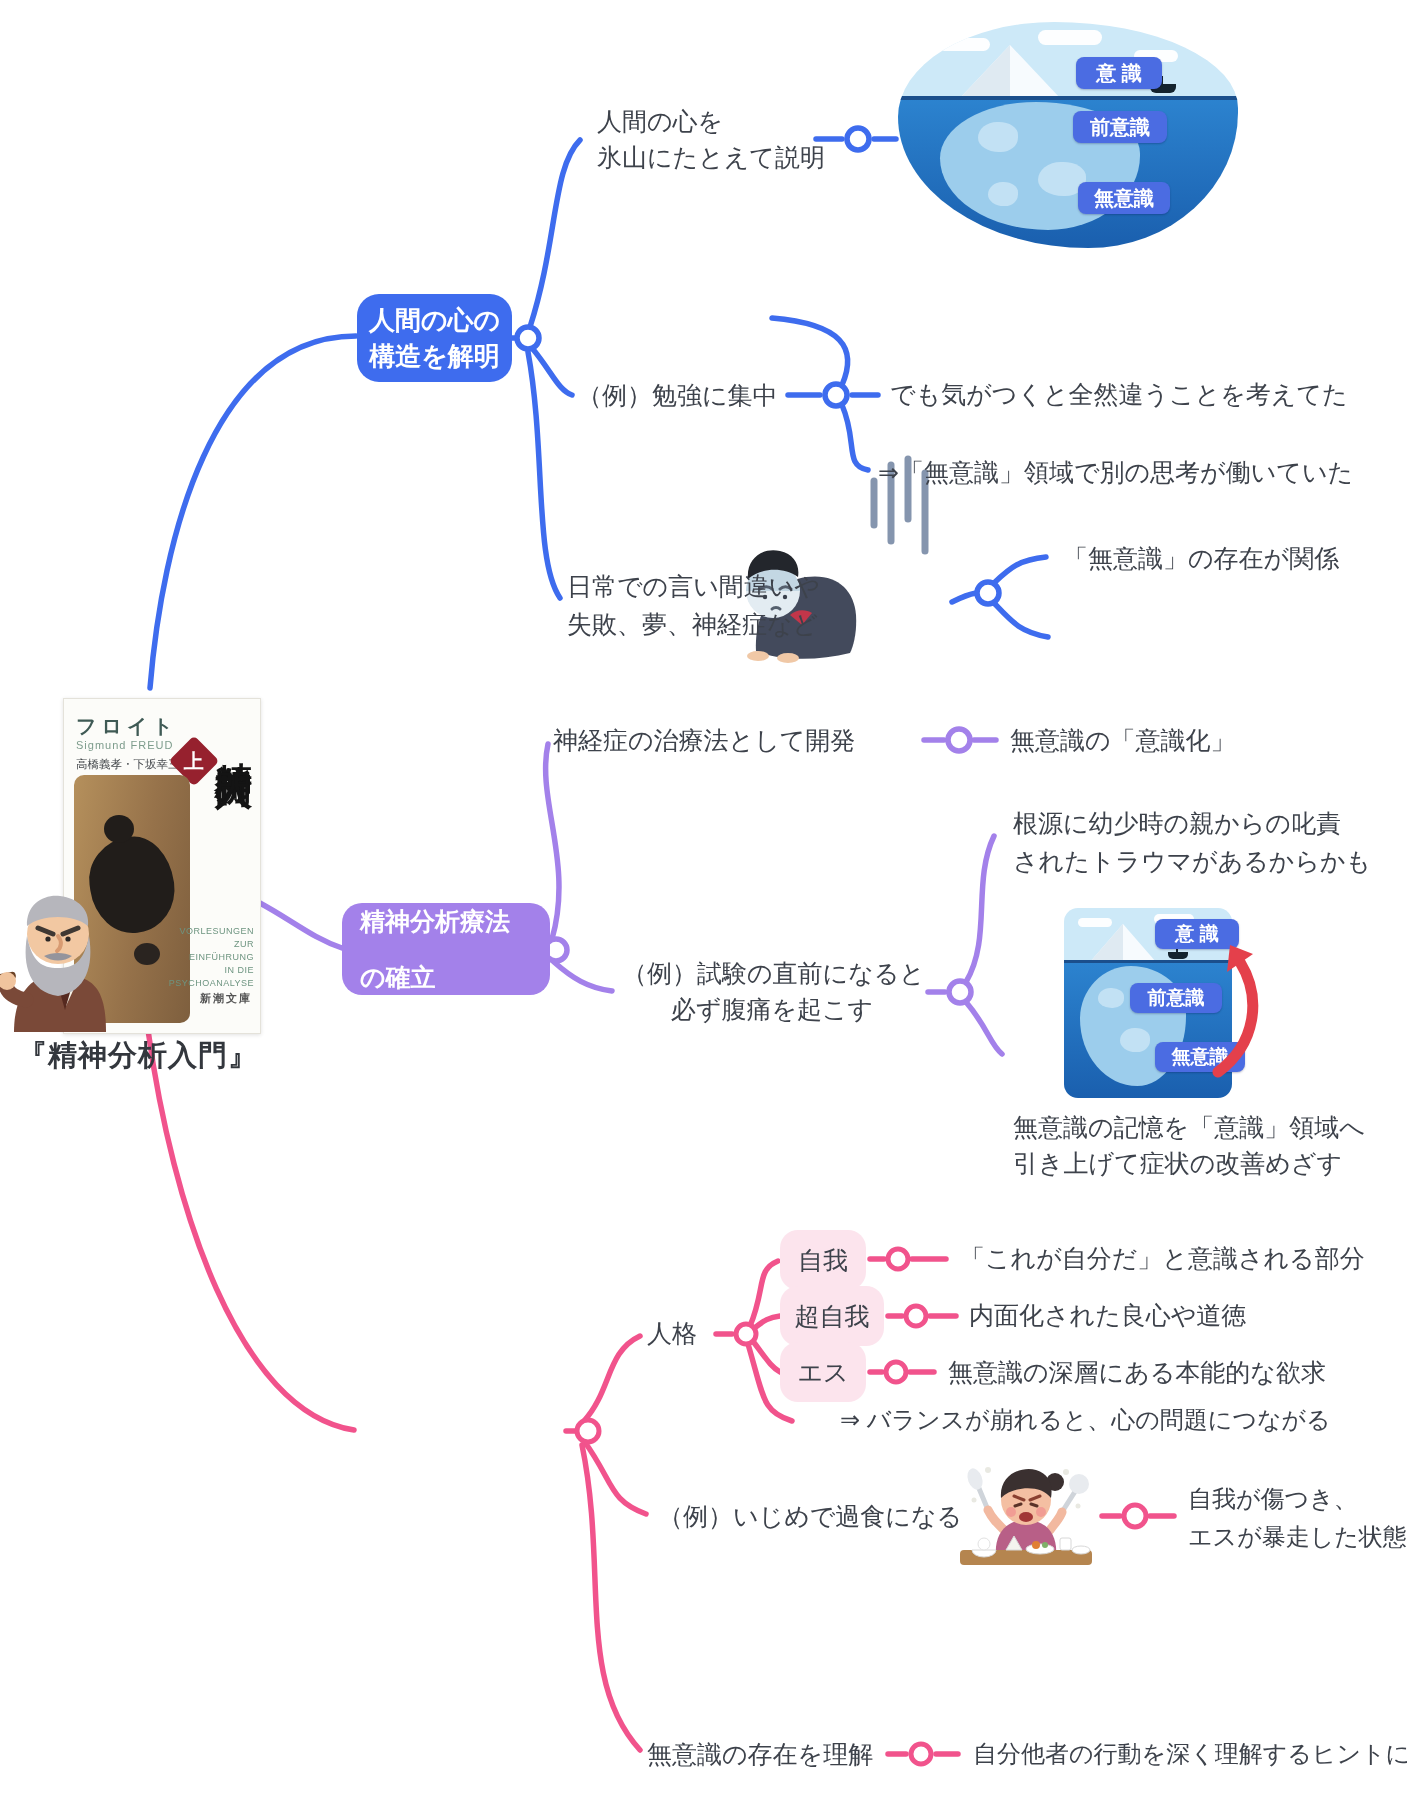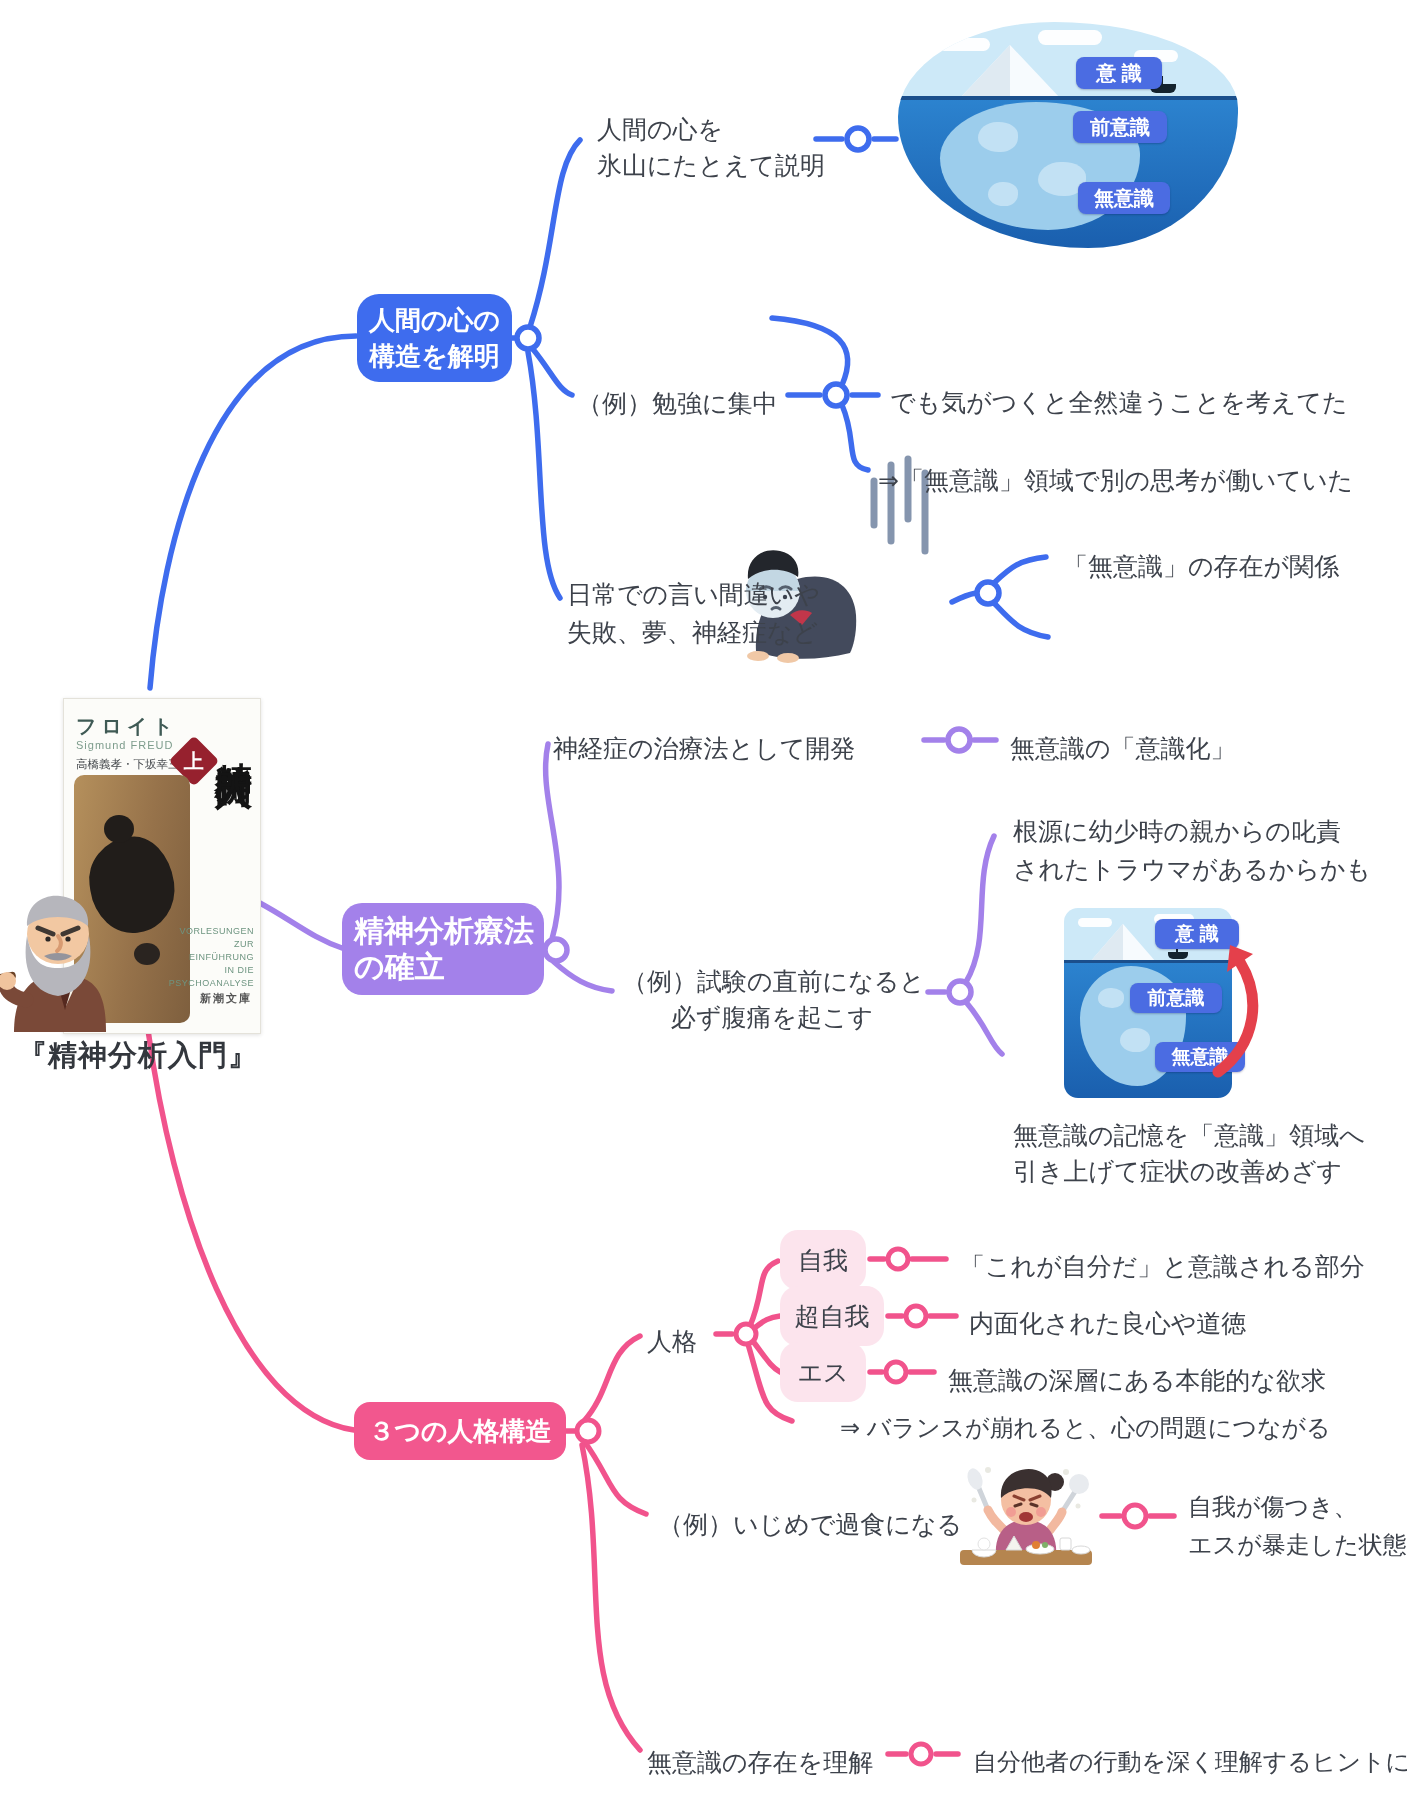--- a/index.html
+++ b/index.html
@@ -1,28 +1,28 @@
 <!DOCTYPE html>
 <html><head>
 <meta charset="utf-8">
 <style>
   html,body{margin:0;padding:0;background:#fff;}
   #stage{position:relative;width:1407px;height:1800px;background:#ffffff;overflow:hidden;
          font-family:"Liberation Sans","DejaVu Sans",sans-serif;}
   svg.overlay{position:absolute;left:0;top:0;z-index:1;}
   svg.topov{position:absolute;z-index:4;}
-  .txt{position:absolute;font-size:25px;line-height:36px;color:#3d424b;white-space:nowrap;z-index:3;margin-top:8px;}
+  .txt{position:absolute;font-size:25px;line-height:36px;color:#3d424b;white-space:nowrap;z-index:3;}
   .txt.sm{font-size:24px;}
   .txt .l{display:block;}
   .ctr{text-align:center;}
   .node{position:absolute;color:#fff;font-weight:700;z-index:3;display:flex;flex-direction:column;
         align-items:center;justify-content:center;}
   .node .l{display:block;line-height:36px;}
   .node-blue{background:#3e6cee;border-radius:22px;font-size:26px;}
-  .node-purple{background:#a381ea;border-radius:20px;font-size:30px;align-items:flex-start;padding-left:12px;}
+  .node-purple{background:#a381ea;border-radius:20px;font-size:25px;align-items:flex-start;padding-left:18px;justify-content:space-between;}
   .node-pink{background:#f2578e;border-radius:16px;font-size:26px;}
   .mini{position:absolute;background:#fce4ed;border-radius:18px;color:#3d424b;font-size:25px;
         display:flex;align-items:center;justify-content:center;z-index:3;}
   .ice-label{position:absolute;background:#4b6ce2;color:#fff;font-weight:700;border-radius:8px;
         display:flex;align-items:center;justify-content:center;z-index:3;box-shadow:0 1px 2px rgba(0,0,60,.25);}
   .ice{position:absolute;overflow:hidden;z-index:2;}
   .ice .sky{position:absolute;left:0;top:0;right:0;background:#cde9f8;}
   .ice .sea{position:absolute;left:0;right:0;bottom:0;background:linear-gradient(#2c83cf,#1a5fae);}
   .ice .wline{position:absolute;left:0;right:0;height:4px;background:#1b4f8c;}
   .ice .cloud{position:absolute;background:#fff;border-radius:10px;opacity:.95;}
@@ -272,21 +272,20 @@
   <svg class="topov" style="left:1190px;top:930px" width="110" height="160" viewBox="0 0 110 160">
     <path d="M 28,142 C 66,114 72,68 50,32" stroke="#e4404b" stroke-width="11" fill="none" stroke-linecap="round"></path>
     <polygon points="40,15 63,24 37,42" fill="#e4404b"></polygon>
   </svg>
 
   <div class="txt" style="left:1013px;top:1109px">
     <span class="l">無意識の記憶を「意識」領域へ</span>
     <span class="l">引き上げて症状の改善めざす</span>
   </div>
 
-  <div class="node node-pink" style="left:354px;top:1402px;width:212px;height:58px">３つの人格構造</div>
 
   <div class="txt" style="left:647px;top:1315px">人格</div>
 
   <div class="mini" style="left:780px;top:1230px;width:86px;height:60px">自我</div>
   <div class="txt" style="left:960px;top:1240px">「これが自分だ」と意識される部分</div>
 
   <div class="mini" style="left:780px;top:1286px;width:104px;height:60px">超自我</div>
   <div class="txt" style="left:969px;top:1297px">内面化された良心や道徳</div>
 
   <div class="mini" style="left:780px;top:1342px;width:86px;height:60px">エス</div>

